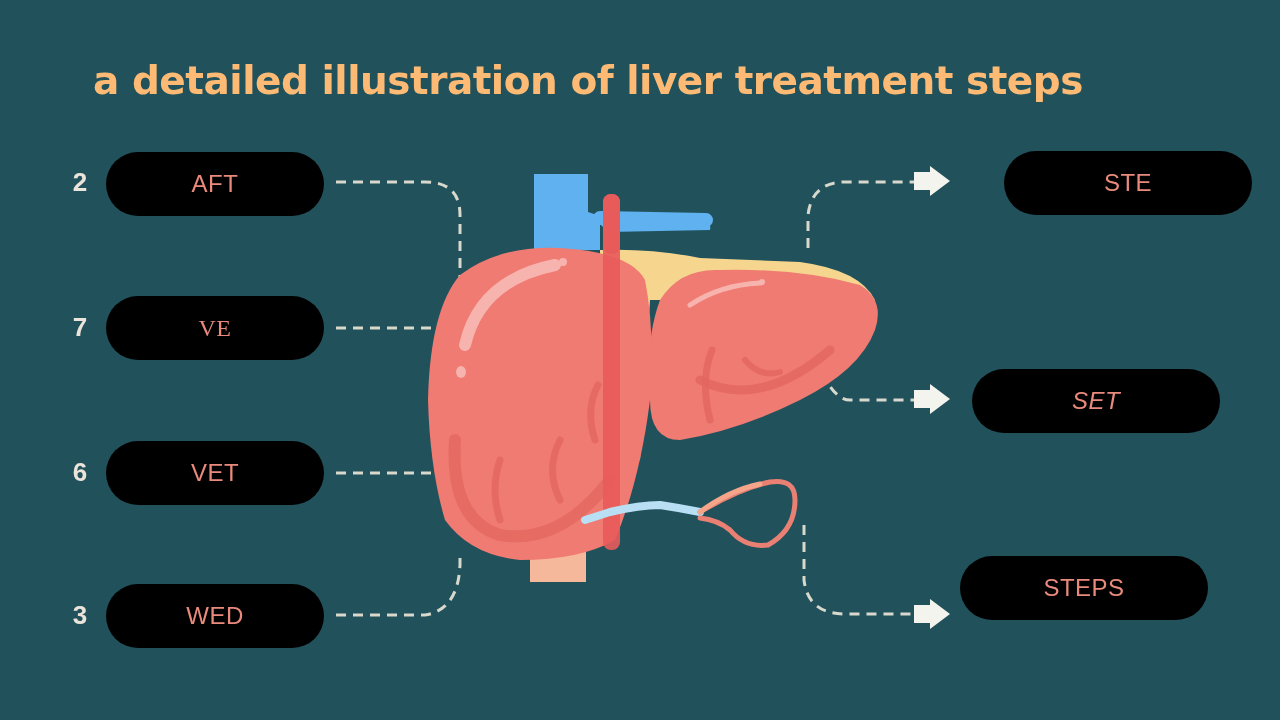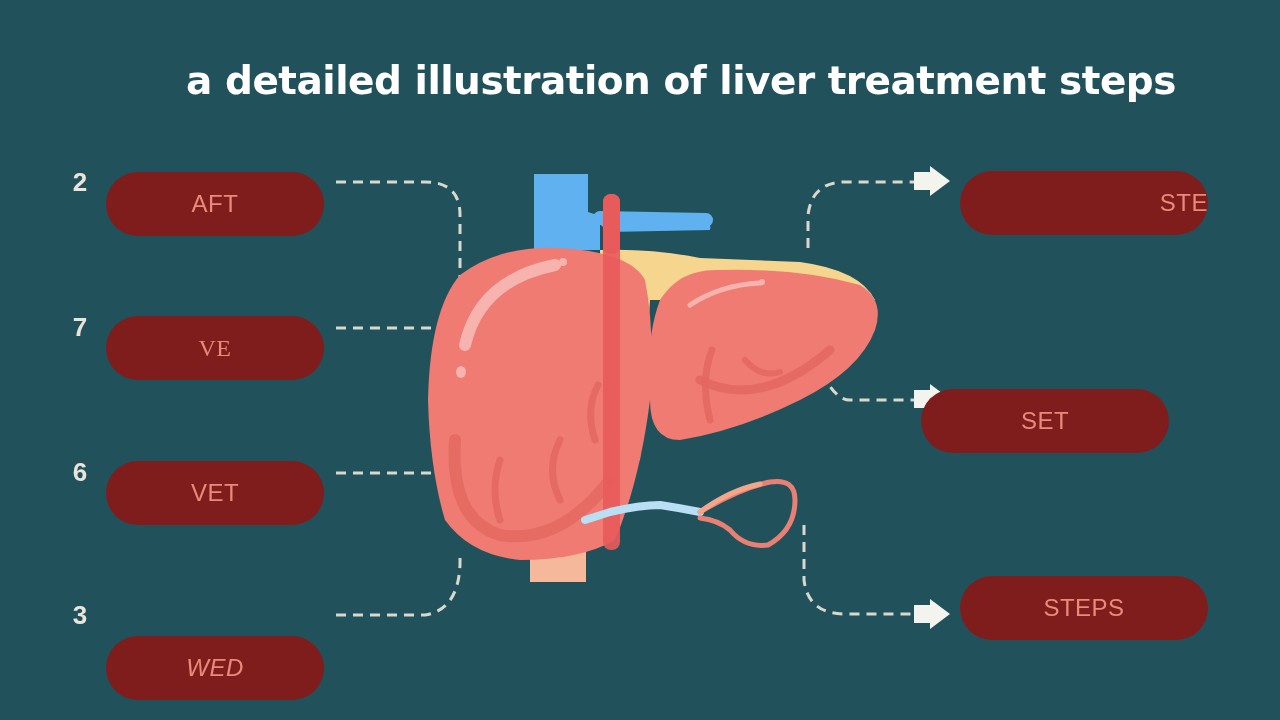--- a/index.html
+++ b/index.html
@@ -4,29 +4,29 @@
   <style>
     html, body { margin: 0; padding: 0; }
     body {
       width: 1280px; height: 720px; overflow: hidden;
       background: #21525c;
       font-family: "Liberation Sans", "DejaVu Sans", sans-serif;
       position: relative;
     }
     .title {
       position: absolute; left: 0; top: 58px; width: 1176px;
-      text-align: right; color: #ffffff;
+      text-align: center; color: #fdba74;
       font-family: "DejaVu Sans", "Liberation Sans", sans-serif;
       font-weight: bold; font-size: 39px; letter-spacing: -0.5px;
     }
     .pill {
       position: absolute; width: 218px; height: 64px; border-radius: 32px;
-      background: #7f1d1d; color: #e98a7c;
+      background: #000000; color: #e98a7c;
       display: flex; align-items: center; justify-content: center;
-      font-size: 24px; letter-spacing: 0.5px; margin-top: 20px;
+      font-size: 24px; letter-spacing: 0.5px;
     }
     .pill.right { width: 248px; }
     .num {
       position: absolute; color: #ebe4da; font-size: 26px; font-weight: bold;
       width: 30px; text-align: center;
     }
     svg.overlay { position: absolute; left: 0; top: 0; }
   </style>
 </head>
 <body>
@@ -105,28 +105,28 @@
   <div class="pill" style="left:106px;top:296px;font-family:Liberation Serif, serif;">
     <span>VE</span>
   </div>
 
   <div class="num" style="left:65px;top:457px;">6</div>
   <div class="pill" style="left:106px;top:441px;">
     <span>VET</span>
   </div>
 
   <div class="num" style="left:65px;top:600px;">3</div>
-  <div class="pill" style="left:106px;top:616px;font-style:italic;">
+  <div class="pill" style="left:106px;top:584px;">
     <span>WED</span>
   </div>
 </div>
 
 <div>
-  <div class="pill right" style="left:960px;top:151px;justify-content:flex-end;">
+  <div class="pill right" style="left:1004px;top:151px;">
     <span>STE</span>
   </div>
-  <div class="pill right" style="left:921px;top:369px;">
+  <div class="pill right" style="left:972px;top:369px;font-style:italic;">
     <span>SET</span>
   </div>
   <div class="pill right" style="left:960px;top:556px;">
     <span>STEPS</span>
   </div>
 </div>
 
 </body></html>

